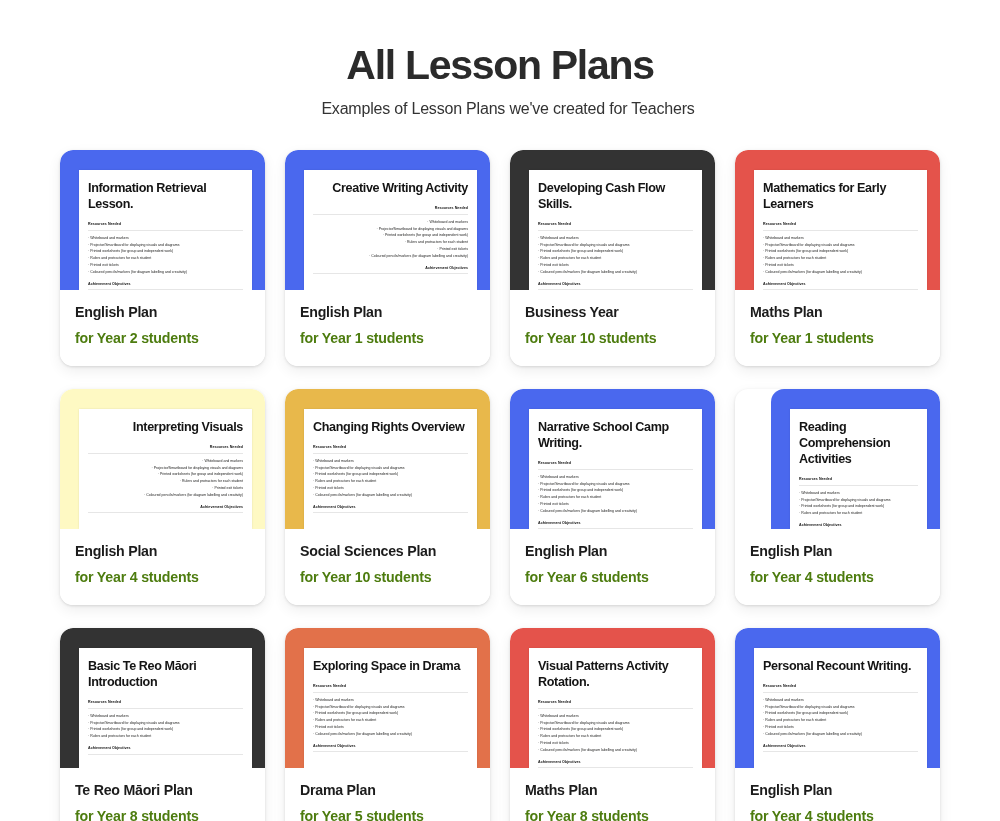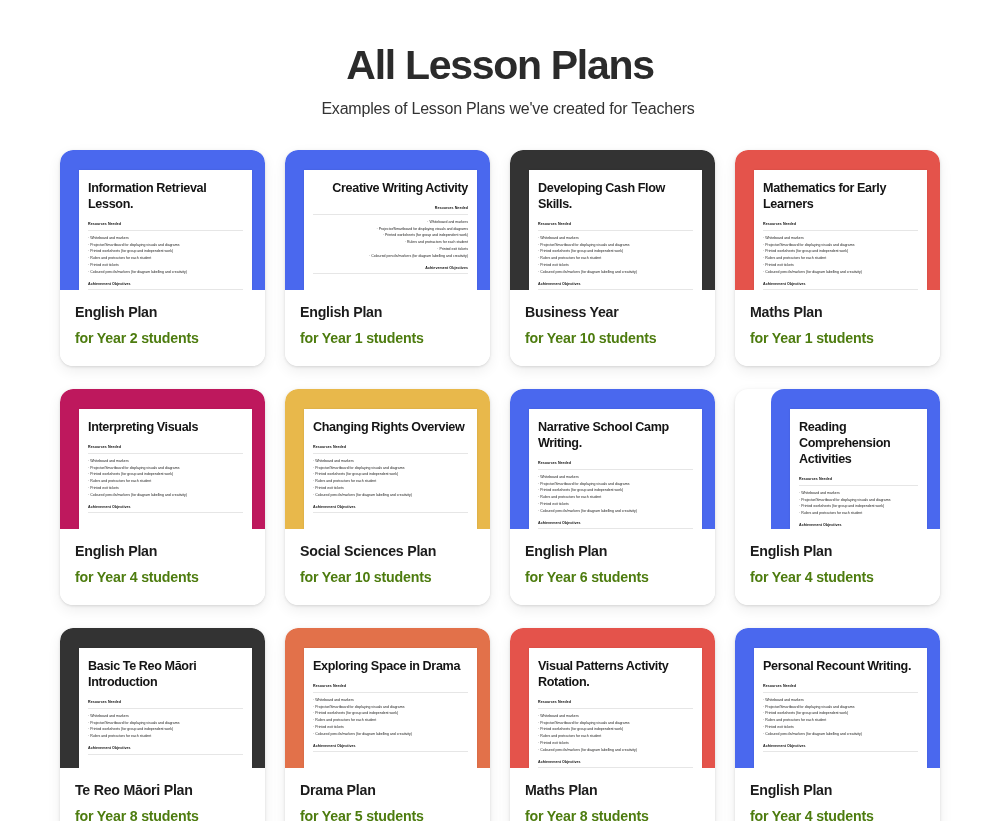--- a/index.html
+++ b/index.html
@@ -235,21 +235,21 @@
             <div class="sheet-section second">Achievement Objectives</div>
             <div class="sheet-rule"></div>
           </div>
         </div>
         <div class="card-footer">
           <div class="card-plan">Maths Plan</div>
           <div class="card-year">for Year 1 students</div>
         </div>
       </div>
       <div class="card">
-        <div class="card-preview" style="background: #be185d;">
+        <div class="card-preview" style="background: #fef9c3; text-align: right;">
           <div class="sheet">
             <div class="sheet-title">Interpreting Visuals</div>
             <div class="sheet-section">Resources Needed</div>
             <div class="sheet-rule"></div>
             <ul class="sheet-list">
               <li>Whiteboard and markers</li>
               <li>Projector/Smartboard for displaying visuals and diagrams</li>
               <li>Printed worksheets (for group and independent work)</li>
               <li>Rulers and protractors for each student</li>
               <li>Printed exit tickets</li>

